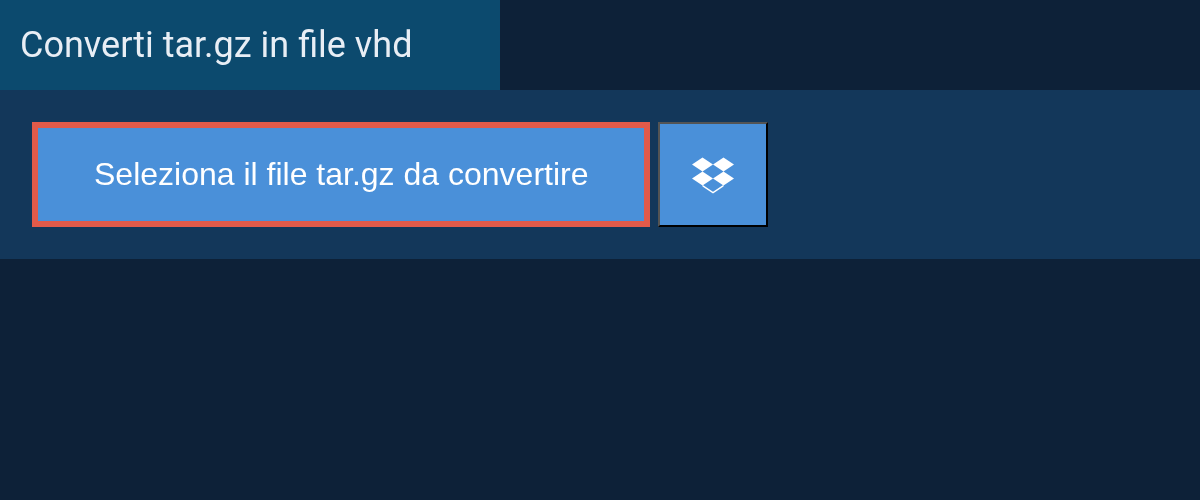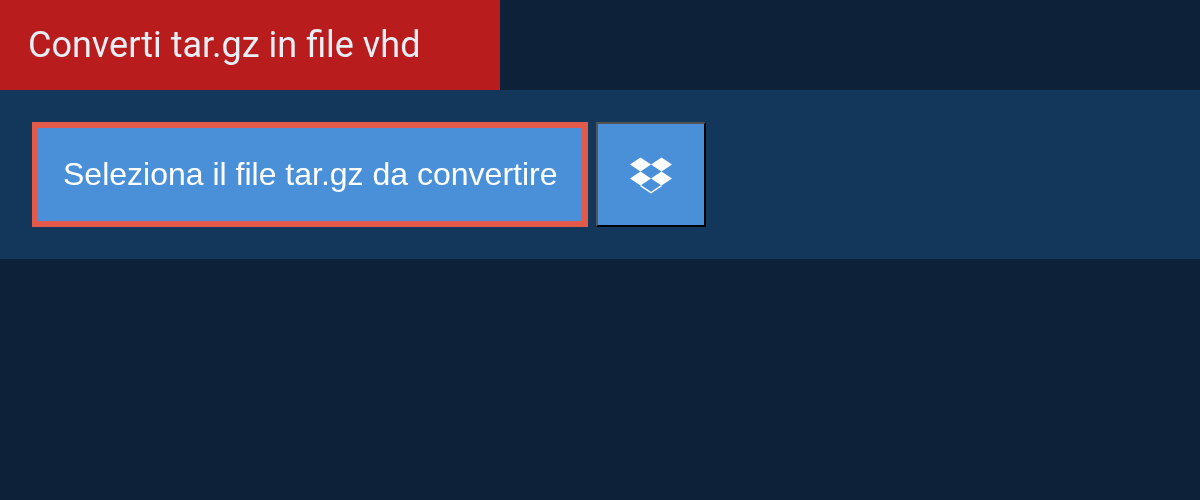--- a/index.html
+++ b/index.html
@@ -8,22 +8,22 @@
       box-sizing: border-box;
     }
     body {
       width: 1200px;
       height: 500px;
       background: #0d2138;
       font-family: -apple-system, BlinkMacSystemFont, "Segoe UI", Roboto, Arial, sans-serif;
       overflow: hidden;
     }
     .header-bar {
-      background: #b91c1c;
-      padding: 24px 28px;
+      background: #0c4a6e;
+      padding: 24px 20px;
       display: inline-block;
       min-width: 500px;
     }
     .header-title {
       color: #e8eef5;
       font-size: 36px;
       font-weight: 400;
     }
     .content-area {
       background: #13375a;
@@ -35,21 +35,21 @@
       display: flex;
       gap: 8px;
       align-items: stretch;
     }
     .select-file-button {
       background: #4a90d9;
       border: 6px solid #e25a4a;
       color: #ffffff;
       font-size: 32px;
       font-weight: 400;
-      padding: 28px 25px;
+      padding: 28px 56px;
       cursor: pointer;
       display: flex;
       align-items: center;
       justify-content: flex-start;
       white-space: nowrap;
     }
     .dropbox-button {
       background: #4a90d9;
       width: 110px;
       cursor: pointer;

